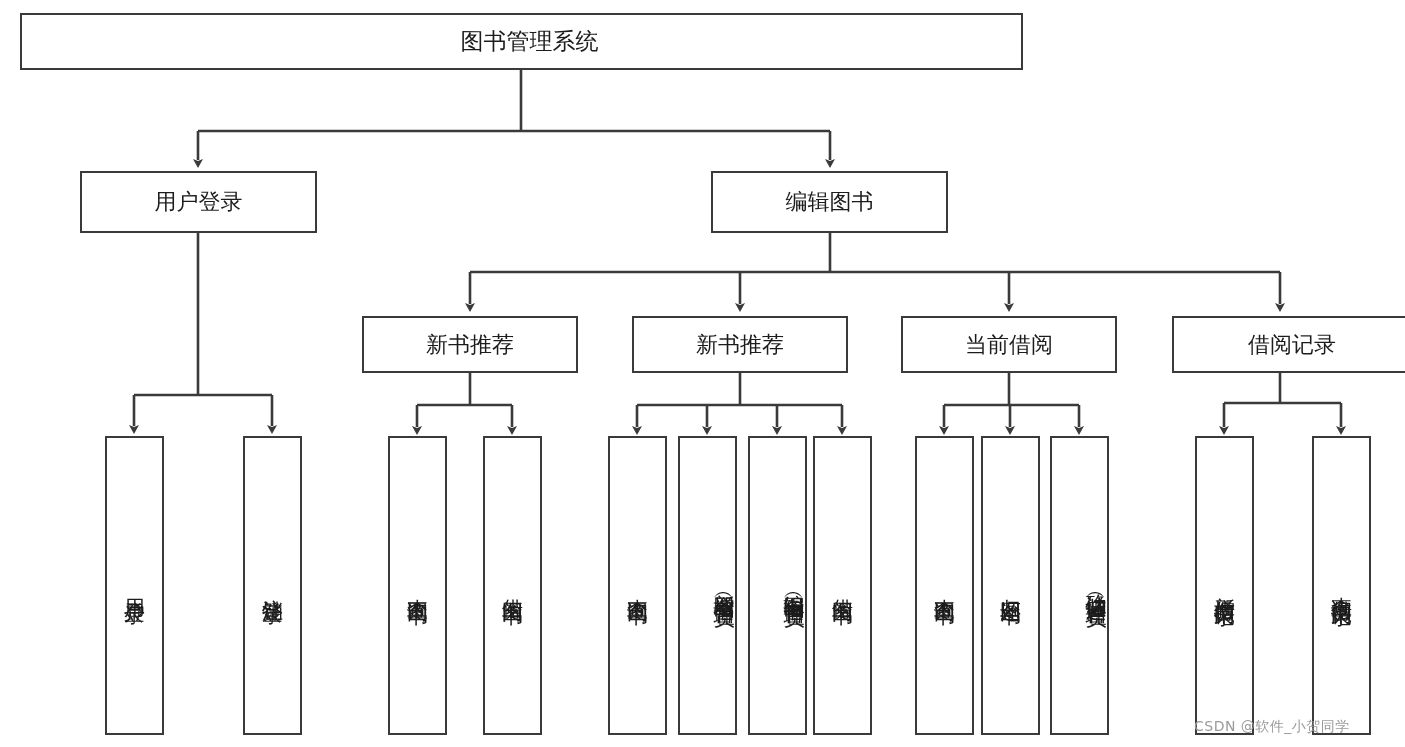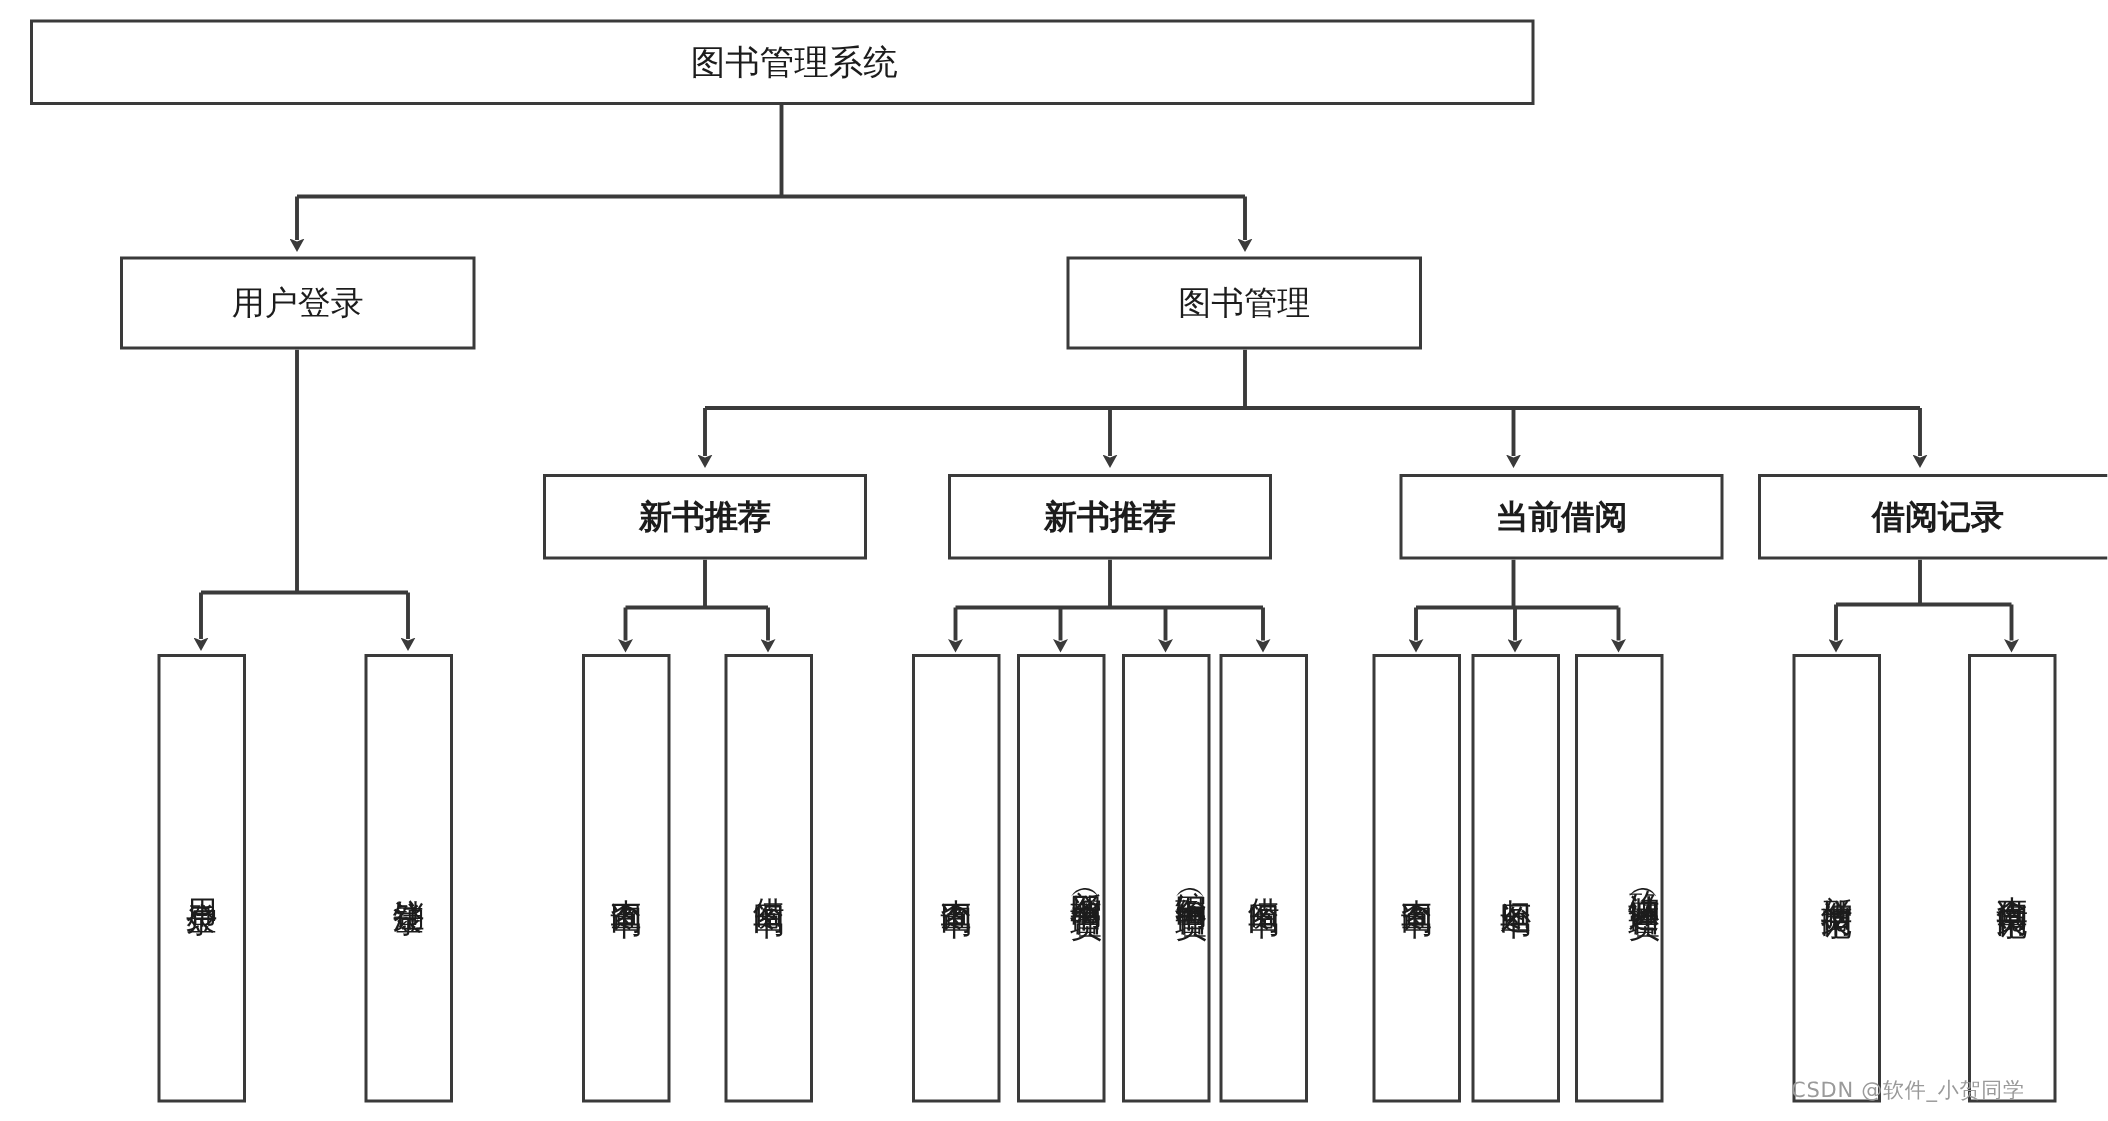--- a/index.html
+++ b/index.html
@@ -39,21 +39,20 @@
     z-index: 2;
   }
   .node.root {
     font-size: 23px;
   }
   .node.level2 {
     font-size: 22px;
   }
   .node.level3 {
     font-size: 22px;
-    font-weight: bold;
   }
   .node.leaf {
     font-size: 21px;
     writing-mode: vertical-rl;
     text-orientation: upright;
     letter-spacing: 2px;
     padding: 6px 0;
     line-height: 1.05;
   }
   .node.leaf.topalign {
@@ -135,32 +134,32 @@
 
   <div class="node root" style="left:20px; top:13px; width:1003px; height:57px;padding-left:16px;">
     <span>图书管理系统</span>
   </div>
 
   <div class="node level2" style="left:80px; top:171px; width:237px; height:62px;">
     <span>用户登录</span>
   </div>
 
   <div class="node level2" style="left:711px; top:171px; width:237px; height:62px;">
-    <span>图书管理</span>
+    <span>编辑图书</span>
   </div>
 
   <div class="node level3" style="left:362px; top:316px; width:216px; height:57px;">
     <span>新书推荐</span>
   </div>
 
   <div class="node level3" style="left:632px; top:316px; width:216px; height:57px;">
     <span>新书推荐</span>
   </div>
 
-  <div class="node level3" style="left:901px; top:316px; width:216px; height:57px;margin-left:32px;">
+  <div class="node level3" style="left:901px; top:316px; width:216px; height:57px;">
     <span>当前借阅</span>
   </div>
 
   <div class="node level3" style="left:1172px; top:316px; width:240px; height:57px;">
     <span>借阅记录</span>
   </div>
 
   <div class="node leaf" style="left:105px; top:436px; width:59px; height:299px;">
     <span class="vtext">用户登录</span>
   </div>

